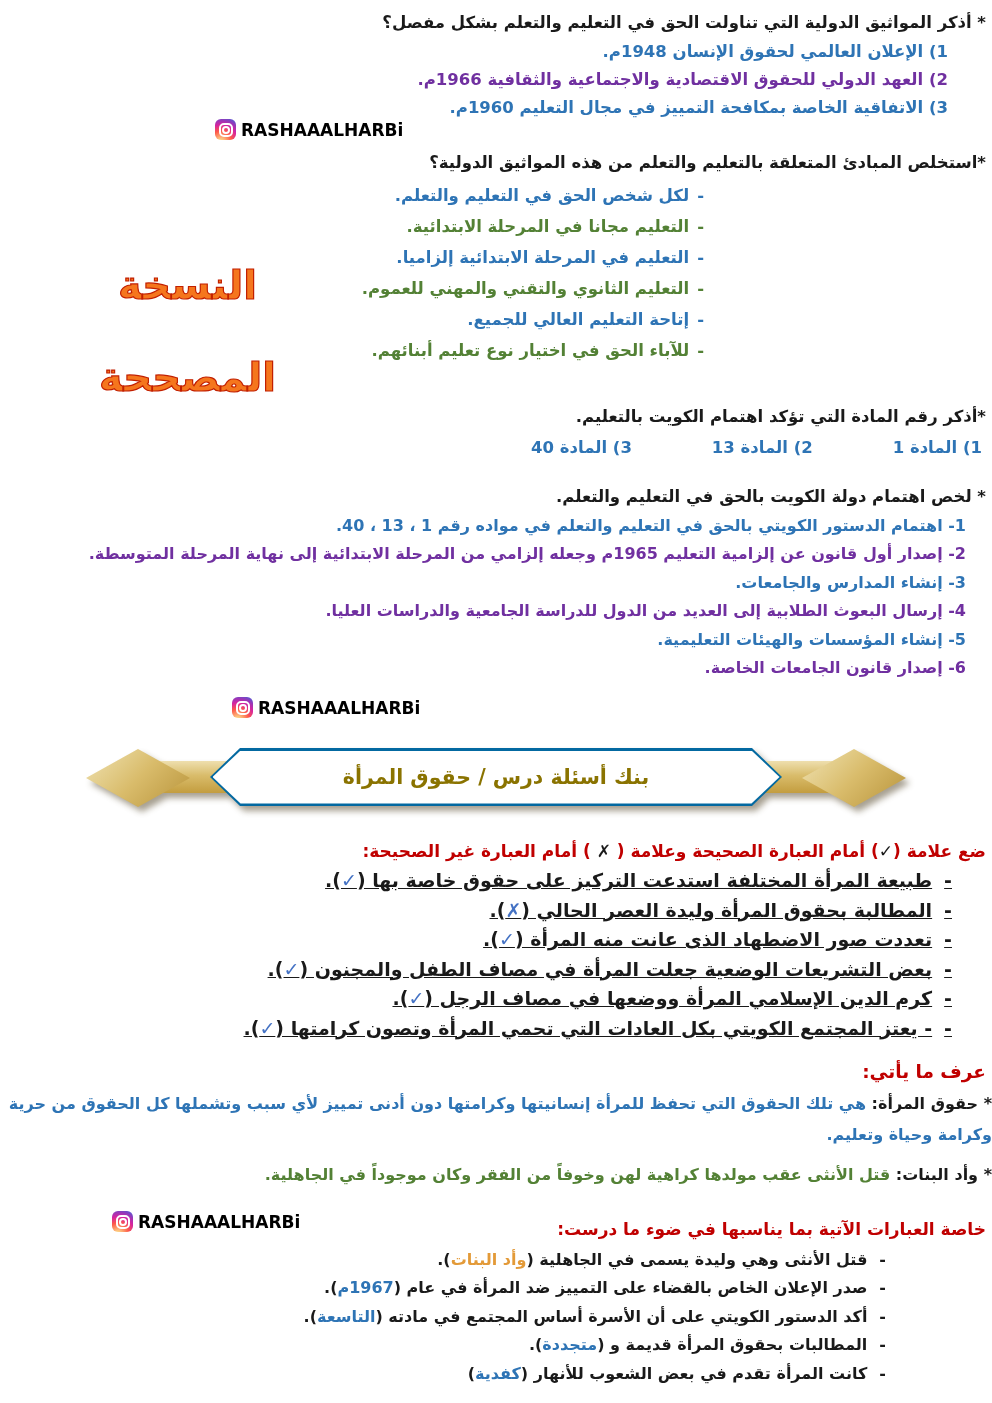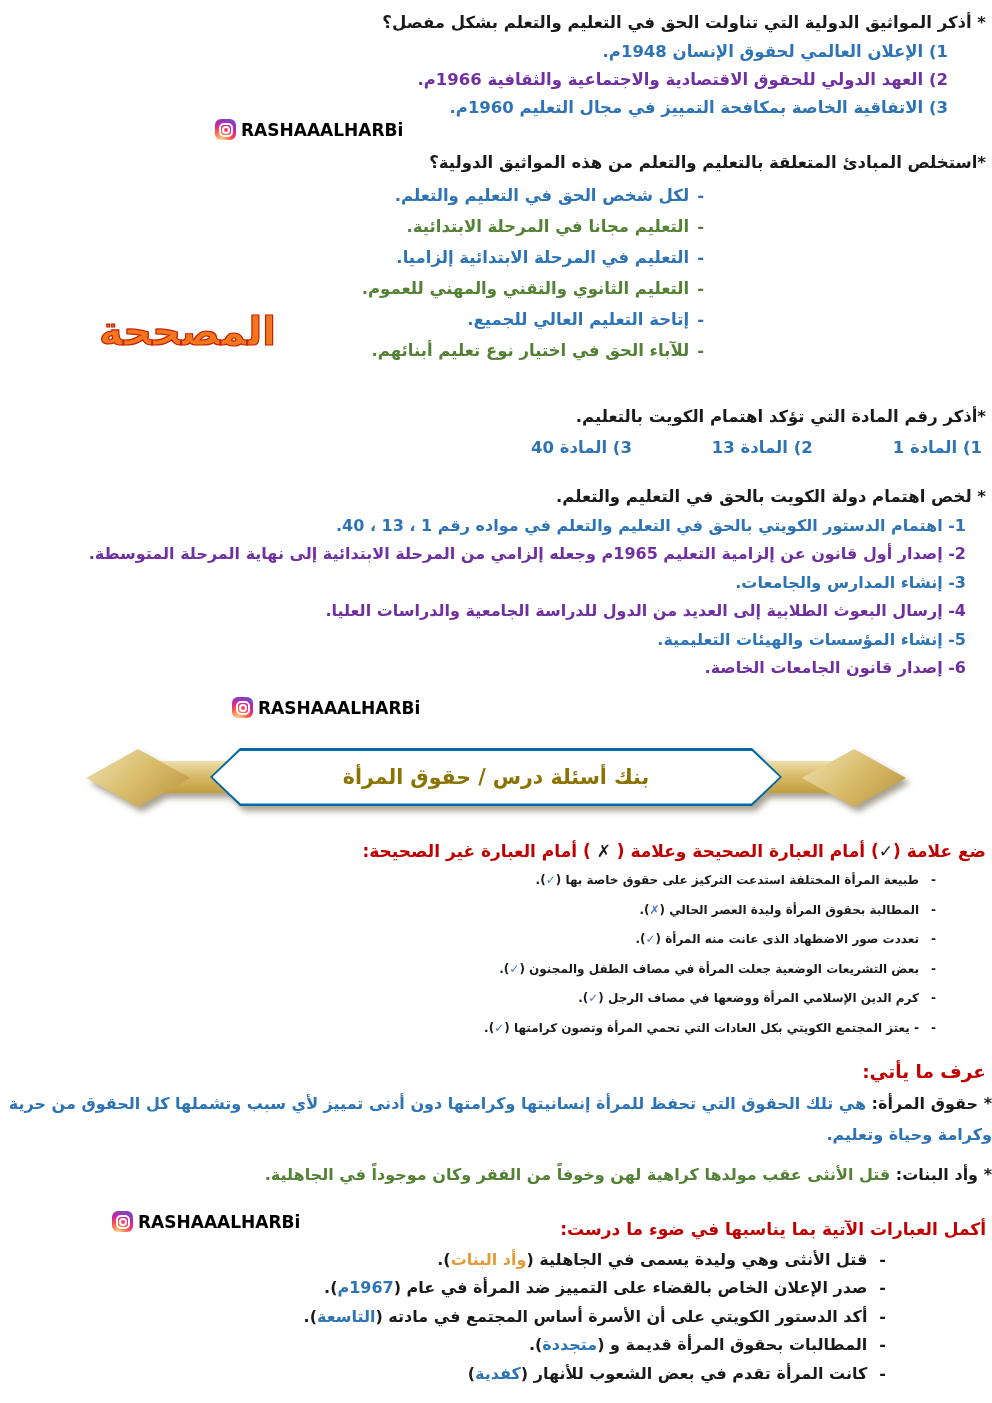--- a/index.html
+++ b/index.html
@@ -26,21 +26,21 @@
   .q2{top:146px}
   .q2 .h{line-height:34px}
   .q2 .item{padding-right:288px;line-height:31px;}
   .q2 .marker{margin-left:8px;}
   .q3{top:402px}
   .q3 .opts{display:flex;gap:80px;padding-right:10px;font-size:16.5px;line-height:28px;margin-top:2px;}
   .q4{top:482px}
   .q4 .item{padding-right:26px;line-height:28.4px;font-size:16px;}
   .q5{top:836px}
   .q5 .h{font-size:17px;}
-  .q5 .item{padding-right:56px;line-height:29.5px;font-size:12px;}
+  .q5 .item{padding-right:40px;line-height:29.5px;font-size:19px;text-decoration:underline;}
   .q6{top:1057px}
   .q6 .h{font-size:18.5px;line-height:30px;}
   .q6 .def{font-size:16px;line-height:31px;padding:0 0 0 4px;white-space:normal;margin-top:1px;}
   .q6 .def2{margin-top:9px;}
   .q7{top:1213px}
   .q7 .h{font-size:17px;line-height:33px;}
   .q7 .item{padding-right:106px;line-height:28.4px;font-size:16px;}
 
   
   .insta{position:absolute;direction:ltr;display:flex;align-items:center;gap:5px;}
@@ -100,20 +100,21 @@
     <div class="h c-black">*استخلص المبادئ المتعلقة بالتعليم والتعلم من هذه المواثيق الدولية؟</div>
     <div class="item c-blue"><span class="marker">-</span><span>لكل شخص الحق في التعليم والتعلم.</span></div>
     <div class="item c-green"><span class="marker">-</span><span>التعليم مجانا في المرحلة الابتدائية.</span></div>
     <div class="item c-blue"><span class="marker">-</span><span>التعليم في المرحلة الابتدائية إلزاميا.</span></div>
     <div class="item c-green"><span class="marker">-</span><span>التعليم الثانوي والتقني والمهني للعموم.</span></div>
     <div class="item c-blue"><span class="marker">-</span><span>إتاحة التعليم العالي للجميع.</span></div>
     <div class="item c-green"><span class="marker">-</span><span>للآباء الحق في اختيار نوع تعليم أبنائهم.</span></div>
   </section>
 
   <div class="watermark">
+    <div>النسخة</div>
     <div class="wline2">المصححة</div>
   </div>
 
   <section class="sec q3">
     <div class="h c-black">*أذكر رقم المادة التي تؤكد اهتمام الكويت بالتعليم.</div>
     <div class="opts c-blue">
       <span>1) المادة 1</span>
       <span>2) المادة 13</span>
       <span>3) المادة 40</span>
     </div>
@@ -161,21 +162,21 @@
     <div class="h c-red">عرف ما يأتي:</div>
     <div class="def">
       <span class="c-black">* حقوق المرأة: </span><span class="c-blue">هي تلك الحقوق التي تحفظ للمرأة إنسانيتها وكرامتها دون أدنى تمييز لأي سبب وتشملها كل الحقوق من حرية وكرامة وحياة وتعليم.</span>
     </div>
     <div class="def def2">
       <span class="c-black">* وأد البنات: </span><span class="c-green">قتل الأنثى عقب مولدها كراهية لهن وخوفاً من الفقر وكان موجوداً في الجاهلية.</span>
     </div>
   </section>
 
   <section class="sec q7">
-    <div class="h c-red">أكمل العبارات الآتية بما يناسبها في ضوء ما درست:</div>
+    <div class="h c-red">خاصة العبارات الآتية بما يناسبها في ضوء ما درست:</div>
     <div class="item c-black"><span class="marker">-</span><span>قتل الأنثى وهي وليدة يسمى في الجاهلية (</span><span class="c-orange">وأد البنات</span><span>).</span></div>
     <div class="item c-black"><span class="marker">-</span><span>صدر الإعلان الخاص بالقضاء على التمييز ضد المرأة في عام (</span><span class="c-blue">1967م</span><span>).</span></div>
     <div class="item c-black"><span class="marker">-</span><span>أكد الدستور الكويتي على أن الأسرة أساس المجتمع في مادته (</span><span class="c-blue">التاسعة</span><span>).</span></div>
     <div class="item c-black"><span class="marker">-</span><span>المطالبات بحقوق المرأة قديمة و (</span><span class="c-blue">متجددة</span><span>).</span></div>
     <div class="item c-black"><span class="marker">-</span><span>كانت المرأة تقدم في بعض الشعوب للأنهار (</span><span class="c-blue">كفدية</span><span>)</span></div>
   </section>
 
   <div class="insta insta3">
     <span class="ig-icon"></span>
     <span class="handle">RASHAAALHARBi</span>

